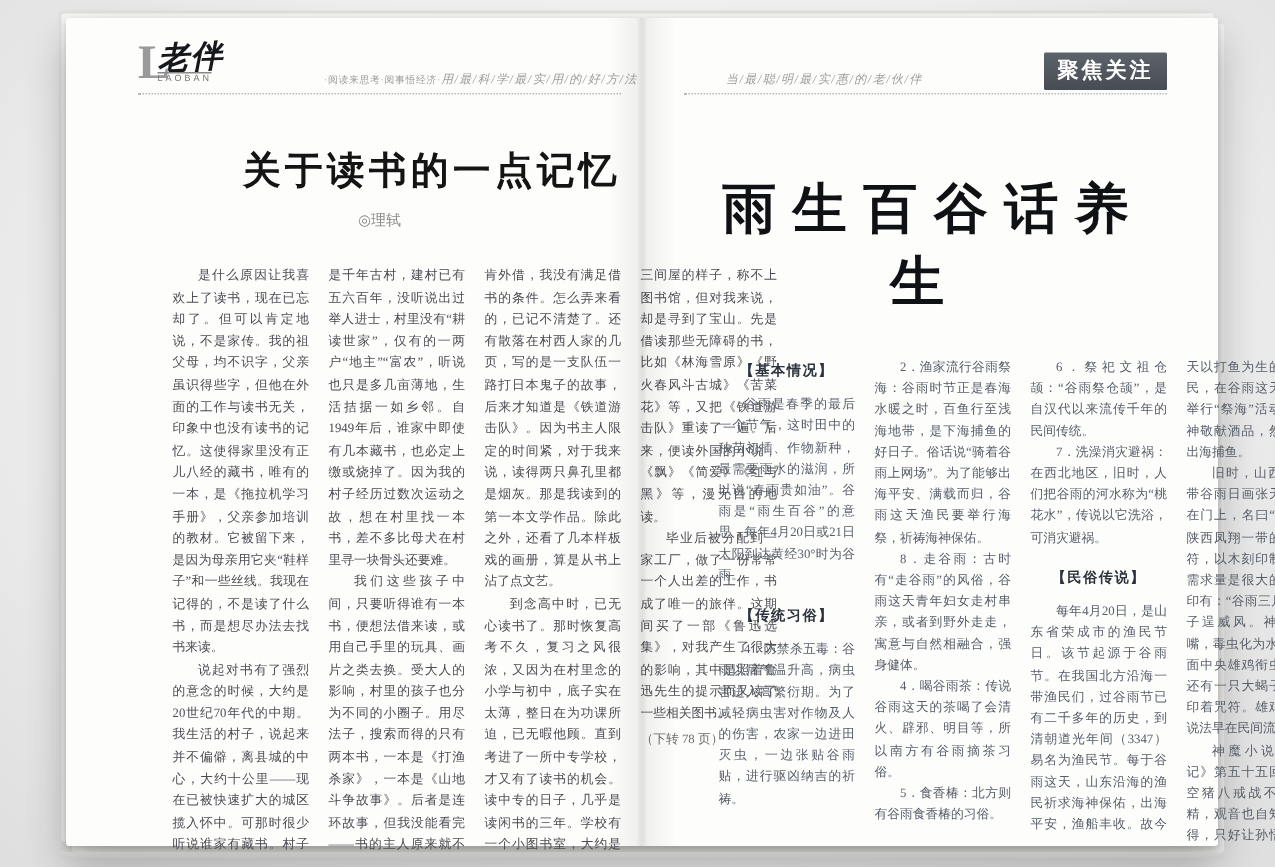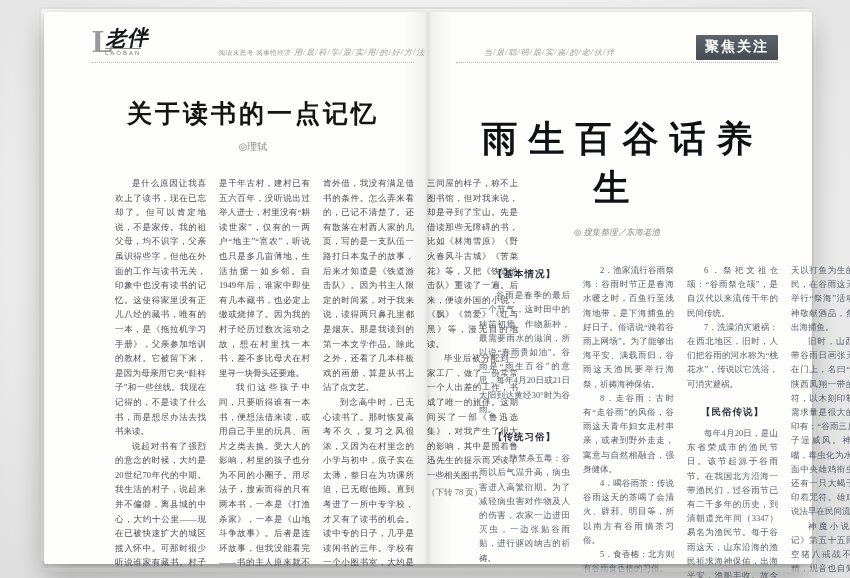--- a/index.html
+++ b/index.html
@@ -49,21 +49,21 @@
   .head-slogan.left-align{text-align:left;padding-left:28px;}
   .badge{
     flex:0 0 auto;margin-left:12px;margin-bottom:-2px;
     background:linear-gradient(#5d636b,#474c53);color:#fff;
     font-family:"Liberation Sans",sans-serif;font-weight:bold;font-size:14px;
     padding:3px 9px 4px;letter-spacing:2px;border-radius:1px;
   }
 
   
   .title-l{
-    margin:34px 0 0;text-align:center;font-family:"Liberation Sans","DejaVu Sans",sans-serif;
+    margin:34px 0 0;text-align:right;font-family:"Liberation Sans","DejaVu Sans",sans-serif;
     font-size:25px;font-weight:bold;color:#141414;letter-spacing:3px;
   }
   .byline-l{text-align:center;font-size:10px;color:#8a8a8a;margin-top:10px;}
   .title-r{
     margin:52px 0 0;text-align:center;font-family:"DejaVu Sans","Liberation Sans",sans-serif;
     font-size:36px;font-weight:900;color:#101114;letter-spacing:11px;text-indent:11px;
   }
   .byline-r{text-align:center;font-size:8.5px;color:#8b8b8b;margin-top:14px;font-style:italic;}
 
   
@@ -118,21 +118,20 @@
       </div>
     </div>
 
     <div class="page page-right">
       <div class="phead">
         <span class="head-slogan left-align">当/最/聪/明/最/实/惠/的/老/伙/伴</span>
         <span class="badge">聚焦关注</span>
       </div>
 
       <h1 class="title-r">雨生百谷话养生</h1>
-      <div class="byline-r">◎ 搜集整理／东海老渔</div>
 
       <div class="cols cols-r">
         <div class="sec-h">【基本情况】</div>
         <p>谷雨是春季的最后一个节气，这时田中的秧苗初插、作物新种，最需要雨水的滋润，所以说“春雨贵如油”。谷雨是“雨生百谷”的意思，每年4月20日或21日太阳到达黄经30°时为谷雨。</p>
 
         <div class="sec-h mt">【传统习俗】</div>
         <p>4．防禁杀五毒：谷雨以后气温升高，病虫害进入高繁衍期。为了减轻病虫害对作物及人的伤害，农家一边进田灭虫，一边张贴谷雨贴，进行驱凶纳吉的祈祷。</p>
         <p>2．渔家流行谷雨祭海：谷雨时节正是春海水暖之时，百鱼行至浅海地带，是下海捕鱼的好日子。俗话说“骑着谷雨上网场”。为了能够出海平安、满载而归，谷雨这天渔民要举行海祭，祈祷海神保佑。</p>
         <p>8．走谷雨：古时有“走谷雨”的风俗，谷雨这天青年妇女走村串亲，或者到野外走走，寓意与自然相融合，强身健体。</p>
         <p>4．喝谷雨茶：传说谷雨这天的茶喝了会清火、辟邪、明目等，所以南方有谷雨摘茶习俗。</p>

